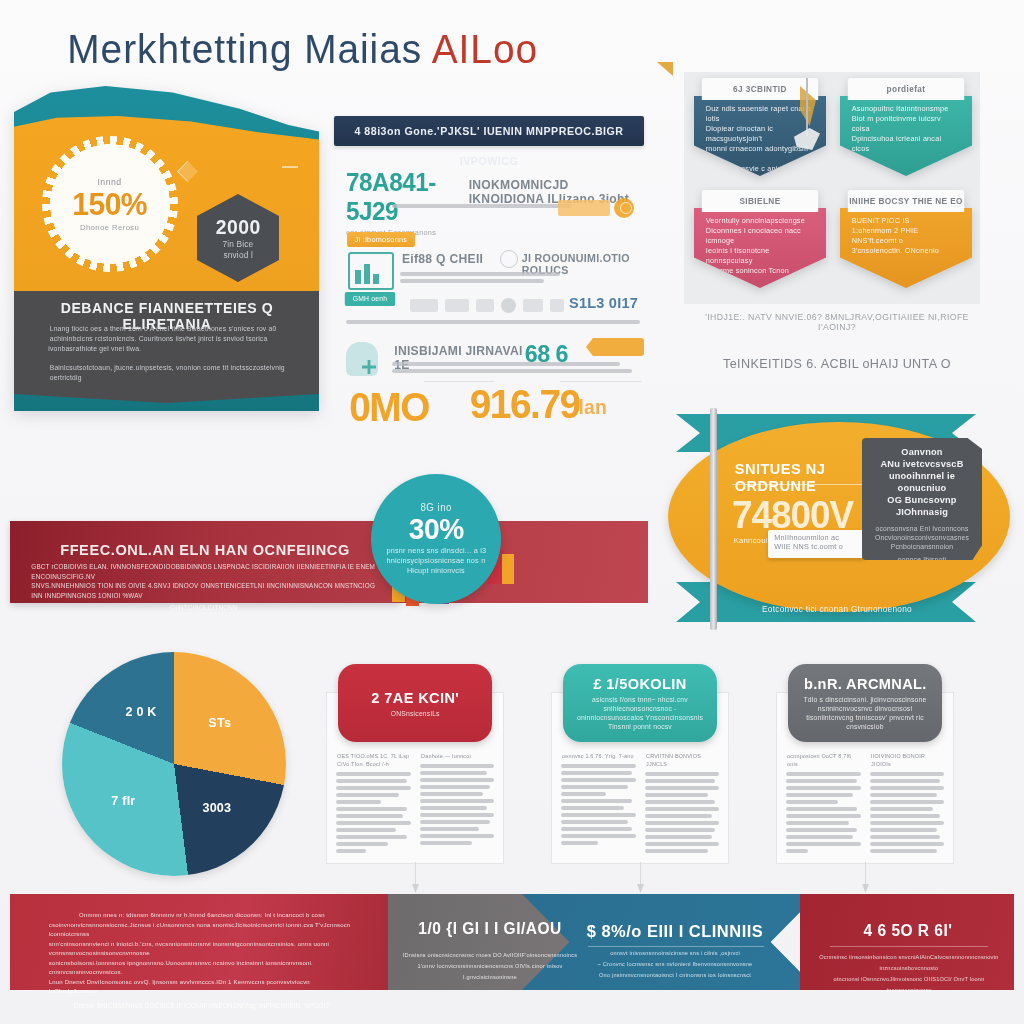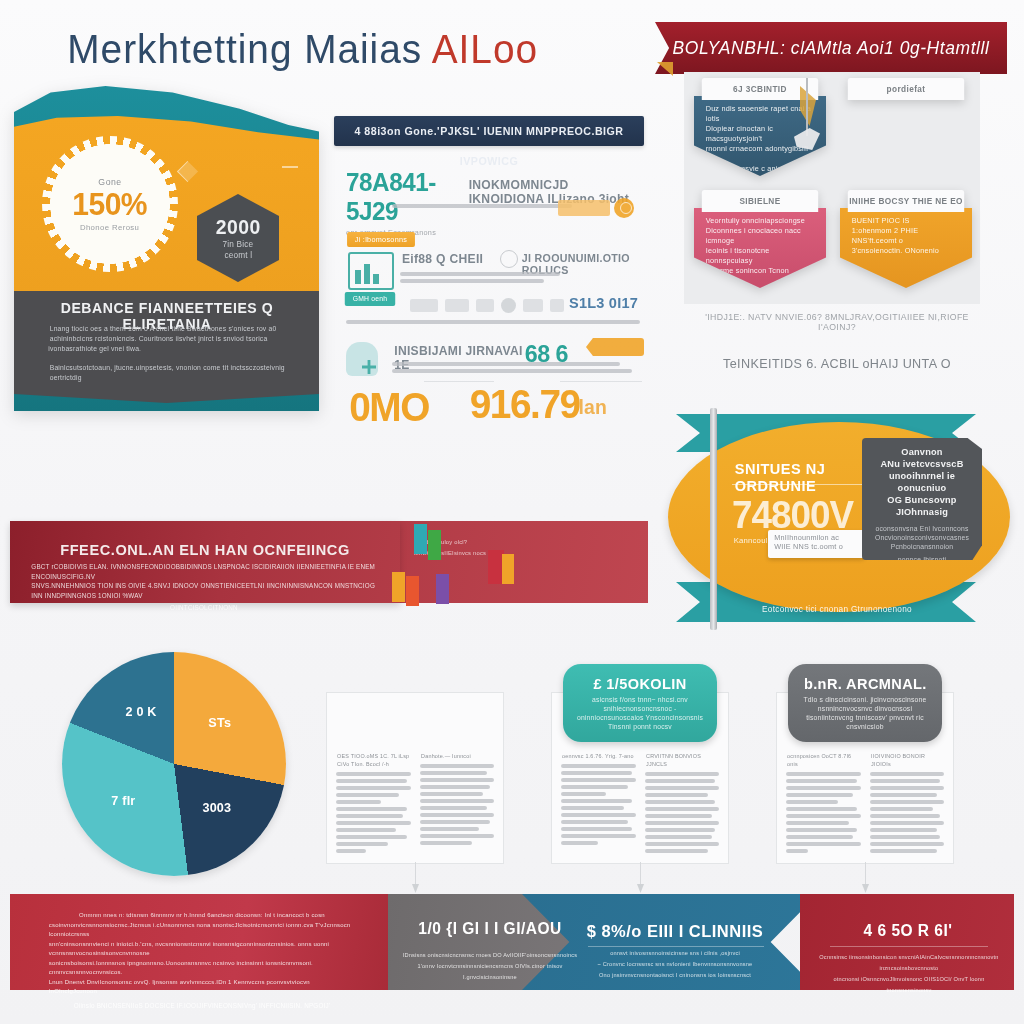--- a/index.html
+++ b/index.html
@@ -307,43 +307,40 @@
 </head>
 <body>
 
 <div class="poster">
 
   <div class="abs title illegible">
     <span>Merkhtetting Maiias</span>
     <span class="accent">AILoo</span>
   </div>
 
-  <div class="abs red-ribbon">
-    <div class="rtxt illegible">BOLYANBHL: clAMtla Aoi1 0g-Htamtlll</div>
-  </div>
   <div class="abs ribbon-fold"></div>
 
   <div class="abs shield">
     <div class="shield-teal"></div>
     <div class="shield-orange"></div>
     <div class="shield-dark"></div>
 
     <div class="abs sunburst">
-      <div class="sb-top illegible">Gone</div>
+      <div class="sb-top illegible">Innnd</div>
       <div class="sb-big illegible">150%</div>
       <div class="sb-sub illegible">Dhonoe Rerosu</div>
     </div>
 
     <div class="abs callout-tail"></div>
     <div class="abs dash-right"></div>
 
     <div class="abs hexagon">
       <div class="hx-big illegible">2000</div>
       <div class="hx-s illegible">7in Bice</div>
-      <div class="hx-s illegible">ceomt l</div>
+      <div class="hx-s illegible">snviod l</div>
     </div>
 
     <div class="abs shield-head illegible">DEBANCE FIANNEETTEIES Q ELIRETANIA</div>
     <div class="abs shield-body">
       <div style="font-size:7px;line-height:10px;color:#c9ccd0;filter:blur(.4px);" class="illegible">Lnang tiocic oes a them 16/n o A chel time Bwaethones s'onices rov a0</div>
       <div style="font-size:7px;line-height:10px;color:#c9ccd0;filter:blur(.4px);" class="illegible">achininbcicns rcistonicncis. Couritnons iisvhet jnirct is snviod tsorica</div>
       <div style="font-size:7px;line-height:10px;color:#c9ccd0;filter:blur(.4px);width:60%;" class="illegible">ivonbasrathiote gel vnei tlwa.</div>
       <div style="font-size:7px;line-height:10px;color:#c9ccd0;filter:blur(.4px);margin-top:9px;" class="illegible">Bainlcsutsotctoaun, jtucne.uinpsetesis, vnonion come tit inctssczosteivnig oertrictdig</div>
     </div>
   </div>
@@ -424,20 +421,25 @@
       <div class="bt illegible">Duz ndis saoensie rapet cnai a iotis</div>
       <div class="bt illegible">Dlopiear cinoctan ic macsguotysjoin't</div>
       <div class="bt illegible">rnonni crnaecom adontygibsifi lA,</div>
       <div class="bt illegible">Tuoet inticnsvie c anici toloi 1s</div>
       <div class="bt illegible">nvvet ons ueo ctiocnovjni i3cn tn</div>
     </div>
   </div>
 
   <div class="banner b-teal" style="top:78px;left:840px;">
     <div class="tab illegible">pordiefat</div>
+    <div class="body">
+      <div class="bt illegible">Asunopuitnc    Itainntnonsmpe</div>
+      <div class="bt illegible">Biot m ponitcinvme iuicsrv coisa</div>
+      <div class="bt illegible">Dpincisuhoa icrieani ancai cicos</div>
+    </div>
   </div>
 
   <div class="banner b-pink" style="top:190px;left:694px;">
     <div class="tab illegible">SIBIELNE</div>
     <div class="body">
       <div class="bt illegible">Veorntuliy    onnciniapsciongse</div>
       <div class="bt illegible">Diconnnes i cnociaceo nacc icmnoge</div>
       <div class="bt illegible">Ieoinis i tisonotcne  nonnspcuiasy</div>
       <div class="bt illegible">Soocme sonincon   Tcnon sonnine</div>
     </div>
@@ -475,20 +477,27 @@
   <div class="abs confetti">
     <div class="cf" style="top:52px;left:52px;background:#f0a429;"></div>
     <div class="cf" style="top:56px;left:66px;background:#e8562f;"></div>
     <div class="cf" style="top:54px;left:96px;background:#7b4fa8;"></div>
     <div class="cf" style="top:10px;left:88px;background:#3fa845;"></div>
     <div class="cf" style="top:4px;left:74px;background:#2fa9b4;"></div>
     <div class="cf" style="top:30px;left:148px;background:#c8313f;width:16px;height:34px;"></div>
     <div class="cf" style="top:34px;left:162px;background:#f0a429;width:12px;height:30px;"></div>
   </div>
 
+  <div class="abs circle c-teal">
+    <div class="c-top illegible">8G ino</div>
+    <div class="c-big illegible">30%</div>
+    <div class="c-cap illegible">pnsnr nens sns dinsdci... a i3</div>
+    <div class="c-cap illegible">hnicinsycipsiosnicnsae nos n</div>
+    <div class="c-cap illegible">Hicupt ninionvcis</div>
+  </div>
 
   <div class="abs ell-wrap">
     <div class="teal-ribbon-b"></div>
     <div class="teal-ribbon-b2"></div>
     <div class="ellipse"></div>
     <div class="pole"></div>
 
     <div class="ell-head illegible">SNITUES NJ ORDRUNIE</div>
     <div class="ell-rule"></div>
     <div class="ell-big illegible">74800V</div>
@@ -515,20 +524,24 @@
 
   <div class="abs pie" id="pie-chart" style="background: conic-gradient(rgb(244, 169, 60) 0deg, rgb(244, 169, 60) 100.8deg, rgb(34, 64, 94) 100.8deg, rgb(34, 64, 94) 172.8deg, rgb(85, 195, 200) 172.8deg, rgb(85, 195, 200) 291.6deg, rgb(45, 114, 144) 291.6deg, rgb(45, 114, 144) 360deg);">
     <div class="pie-lbl illegible" id="pie-lbl-0" style="left: 145.772px; top: 63.4797px;">STs</div>
     <div class="pie-lbl illegible" id="pie-lbl-1" style="left: 140.442px; top: 148.196px;">3003</div>
     <div class="pie-lbl illegible" id="pie-lbl-2" style="left: 49.0104px; top: 141px;">7 fIr</div>
     <div class="pie-lbl illegible" id="pie-lbl-3" style="left: 63.1508px; top: 51.721px;">2 0 K</div>
   </div>
 
   <div class="card" style="top:664px;left:326px;">
     <div class="panel"></div>
+    <div class="cap cap-red">
+      <div class="ch illegible">2 7AE KCIN'</div>
+      <div class="cs illegible">ONSnsicensiLs</div>
+    </div>
     <div class="cols">
       <div class="col">
         <div class="illegible" style="font-size:5.6px;line-height:8px;color:#8d9196;filter:blur(.35px);">OES TIOO.oMS  1C.  7L iLsp  CiVo TIon.  Bcocl /-h</div>
         <div class="lines" style="margin-top:4px;">
           <div class="ln w100"></div>
           <div class="ln w95"></div>
           <div class="ln w100"></div>
           <div class="ln w85"></div>
           <div class="ln w60"></div>
           <div class="ln w95"></div>

